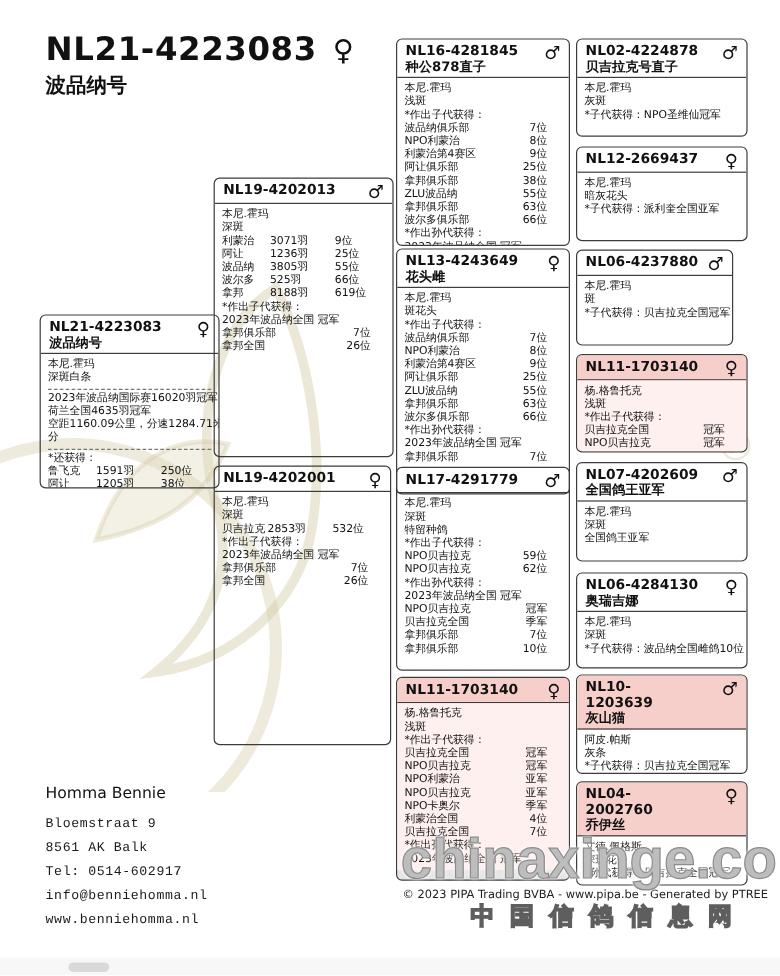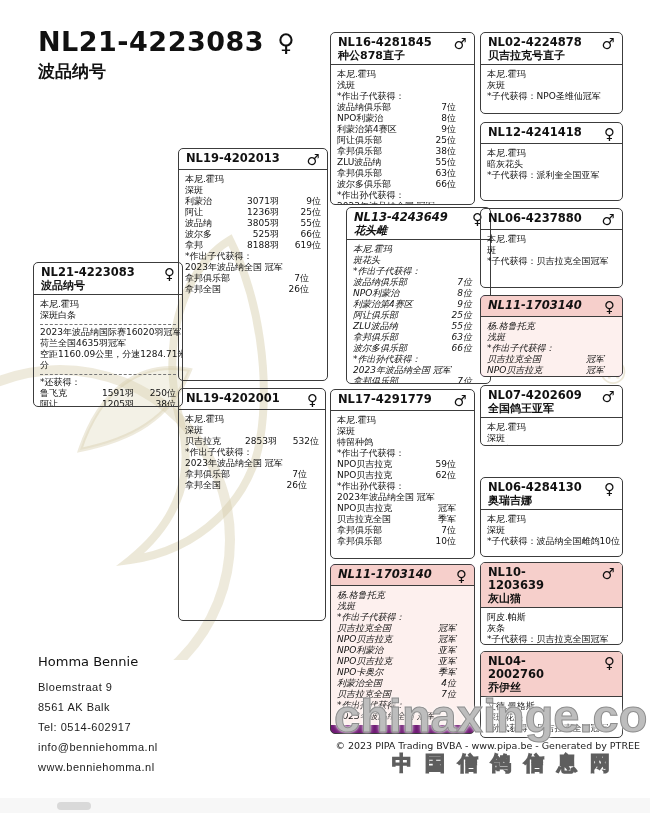--- a/index.html
+++ b/index.html
@@ -26,33 +26,33 @@
        overflow:hidden;box-sizing:border-box;}
   .box-header{border-bottom:1px solid #3c3c3c;padding:3px 7px 2px 7px;display:flex;
               justify-content:space-between;align-items:flex-start;background:transparent;}
   .ring{font-size:11.5px;font-weight:bold;line-height:13px;}
   .bname{font-size:11px;font-weight:bold;line-height:13px;}
   .gender{font-size:15px;font-weight:bold;line-height:14px;margin-top:1px;}
   .box-body{padding:4px 6px 3px 6px;font-size:9px;line-height:11px;}
   .line{white-space:nowrap;}
   .row{display:grid;}
   .r3{grid-template-columns:1fr 54px 42px;}
-  .r3 span:nth-child(2),.r3 span:nth-child(3){text-align:right;}
+  .r3 span:nth-child(2),.r3 span:nth-child(3){}
   .r2{grid-template-columns:1fr 56px;}
   .r2 span:nth-child(2){text-align:right;padding-right:12px;}
   .sep{border-top:1px dashed #777;margin:3px 0 2px 0;}
   .box.pink-full .box-header{background:#f6cfcb;}
   .box.pink-full .box-body{background:#fdf0ee;}
-  .box.pink-full{background:#701a75;font-style:italic;}
+  .box.pink-full{background:#e5e5e5;}
   .box.pink-head .box-header{background:#f6cfcb;gap:33px;}
 
   
   #contact{position:absolute;left:38px;top:654px;z-index:2;}
   #contact-name{font-size:13px;font-weight:normal;margin-bottom:8px;}
-  .contact-line{font-family:Liberation Sans, sans-serif;font-size:11px;
+  .contact-line{font-family:Liberation Mono, monospace;font-size:11px;
                 line-height:20px;letter-spacing:0.5px;color:#1a1a1a;}
 
   
   #wm-domain{position:absolute;left:334px;top:688px;z-index:5;font-size:47px;font-weight:bold;
              color:#bdbdbd;-webkit-text-stroke:1px #8d8d8d;
              text-shadow:0 0 2px #fff,0 0 4px #fff;letter-spacing:0px;pointer-events:none;
              font-family:"Liberation Sans",sans-serif;}
   #footer-copy{position:absolute;right:10px;top:740px;z-index:4;font-size:9.5px;color:#222;}
   #wm-cn{position:absolute;left:392px;top:750px;z-index:5;font-size:20px;font-weight:bold;
          letter-spacing:13px;color:#ffffff;-webkit-text-stroke:1.3px #5e5e5e;pointer-events:none;}
@@ -231,21 +231,21 @@
             <span>63位</span>
           </div>
           <div class="row r2">
             <span>波尔多俱乐部</span>
             <span>66位</span>
           </div>
           <div class="line">*作出孙代获得：</div>
           <div class="line">2023年波品纳全国 冠军</div>
         </div>
   </div>
-      <div class="box" style="left: 346px; top: 207px; width: 145px; height: 177px; font-style: italic;">
+      <div class="box" style="left: 330px; top: 207px; width: 145px; height: 205px;">
     <div class="box-header">
       <div class="hleft">
         <div class="ring">NL13-4243649</div>
         <div class="bname">花头雌</div>
       </div>
       <div class="gender">♀</div>
     </div>
     <div class="box-body">
           <div class="line">本尼.霍玛</div>
           <div class="line">斑花头</div>
@@ -381,32 +381,32 @@
     </div>
     <div class="box-body">
           <div class="line">本尼.霍玛</div>
           <div class="line">灰斑</div>
           <div class="line">*子代获得：NPO圣维仙冠军</div>
         </div>
   </div>
       <div class="box" style="left: 480px; top: 122px; width: 143px; height: 79px;">
     <div class="box-header">
       <div class="hleft">
-        <div class="ring">NL12-4241418</div>
+        <div class="ring">NL12-2669437</div>
 
       </div>
       <div class="gender">♀</div>
     </div>
     <div class="box-body">
           <div class="line">本尼.霍玛</div>
           <div class="line">暗灰花头</div>
           <div class="line">*子代获得：派利奎全国亚军</div>
         </div>
   </div>
-      <div class="box" style="left: 480px; top: 208px; width: 143px; height: 80px;">
+      <div class="box" style="left: 480px; top: 208px; width: 131px; height: 80px;">
     <div class="box-header">
       <div class="hleft">
         <div class="ring">NL06-4237880</div>
 
       </div>
       <div class="gender">♂</div>
     </div>
     <div class="box-body">
           <div class="line">本尼.霍玛</div>
           <div class="line">斑</div>
@@ -428,21 +428,21 @@
           <div class="row r2">
             <span>贝吉拉克全国</span>
             <span>冠军</span>
           </div>
           <div class="row r2">
             <span>NPO贝吉拉克</span>
             <span>冠军</span>
           </div>
         </div>
   </div>
-      <div class="box" style="left: 480px; top: 385px; width: 143px; height: 61px;">
+      <div class="box" style="left: 480px; top: 385px; width: 143px; height: 83px;">
     <div class="box-header">
       <div class="hleft">
         <div class="ring">NL07-4202609</div>
         <div class="bname">全国鸽王亚军</div>
       </div>
       <div class="gender">♂</div>
     </div>
     <div class="box-body">
           <div class="line">本尼.霍玛</div>
           <div class="line">深斑</div>

